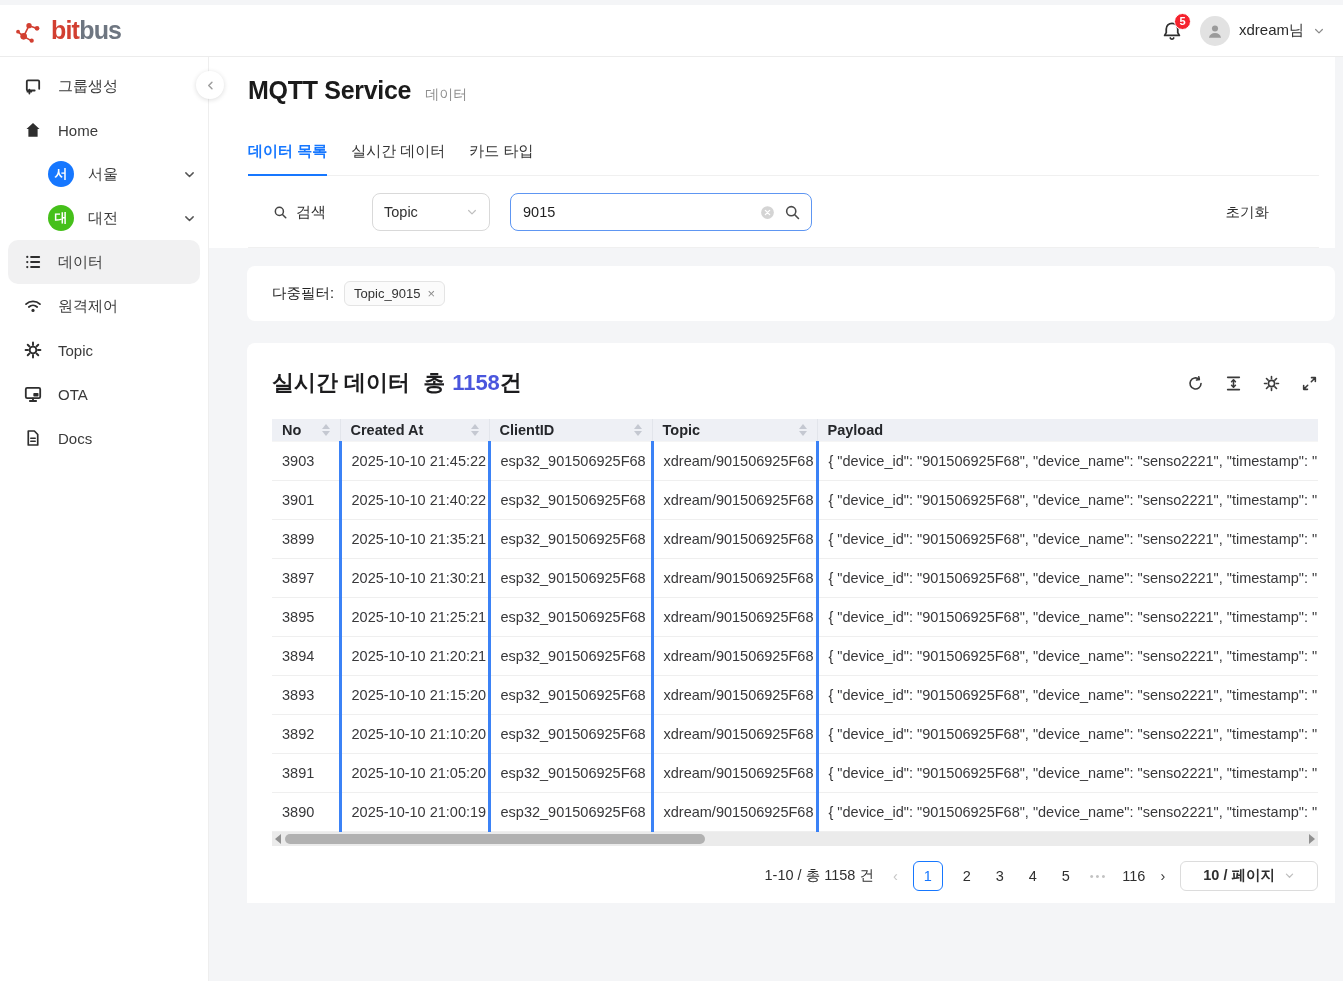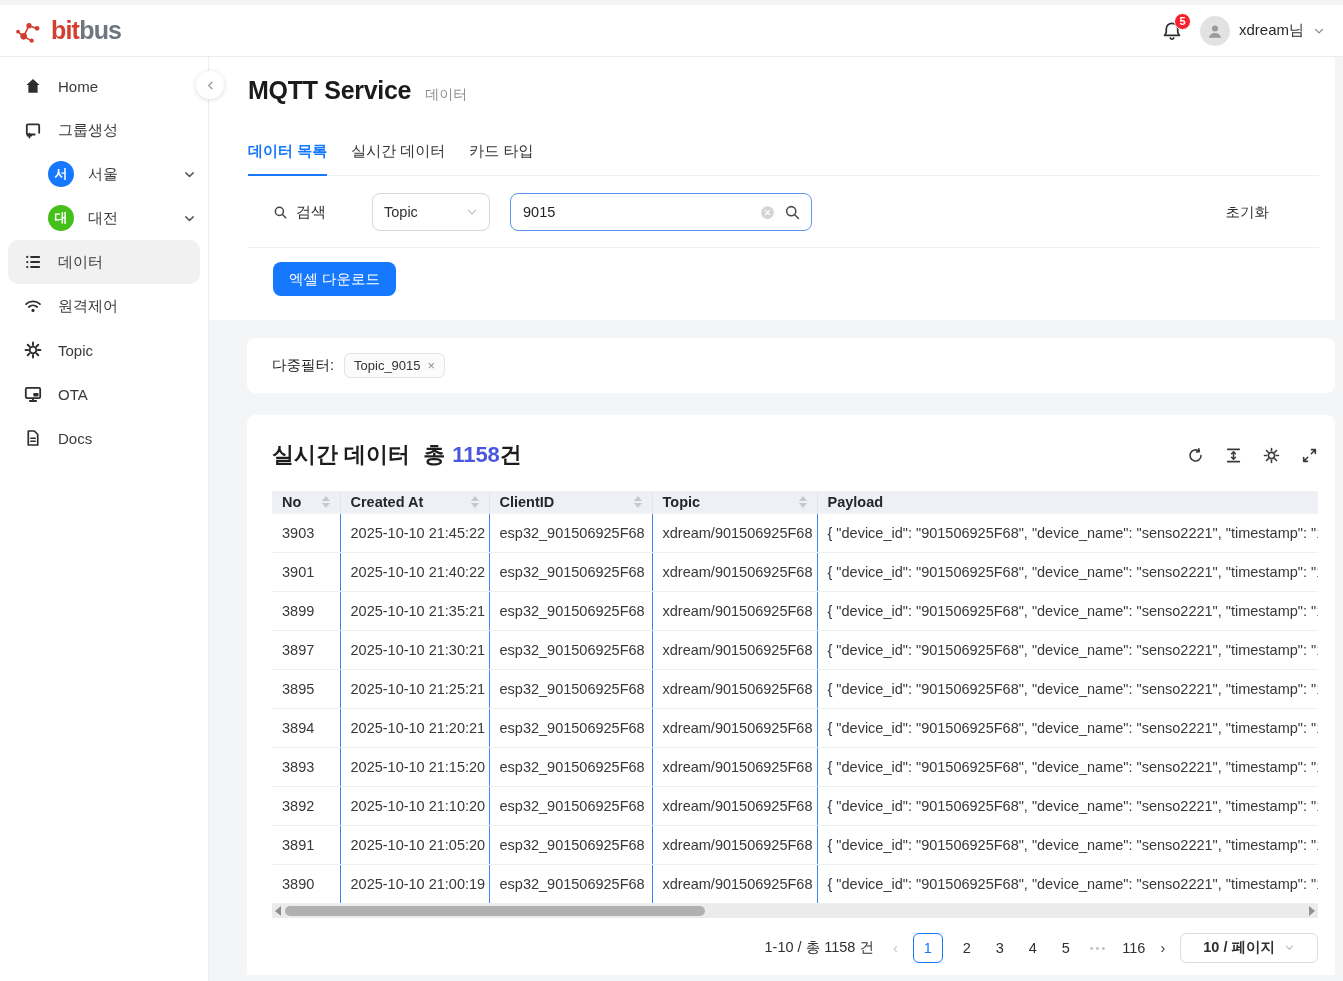--- a/index.html
+++ b/index.html
@@ -131,21 +131,21 @@
     background:#eef0f5; height:22px; text-align:left; font-size:14.5px; font-weight:700;
     color:#25272b; padding:0 8px 0 10px; border-right:1px solid #e2e5eb; cursor:pointer;
   }
   .data-table th:last-child { border-right:none; }
   .th-inner { display:flex; align-items:center; }
   .sorter { margin-left:auto; display:flex; flex-direction:column; gap:2px; padding-right:2px; }
   .caret-up { width:0; height:0; border-left:4px solid transparent; border-right:4px solid transparent; border-bottom:5px solid #c4c8d1; }
   .caret-down { width:0; height:0; border-left:4px solid transparent; border-right:4px solid transparent; border-top:5px solid #c4c8d1; }
   .data-table td {
     height:39px; padding:0 10px; font-size:14.5px; color:#38383a;
-    border-bottom:1px solid #efefef; border-right:1px solid #3b82f6;
+    border-bottom:1px solid #efefef; border-right:3px solid #3b82f6;
     white-space:nowrap; overflow:hidden;
   }
   .data-table td:last-child { border-right:none; }
   .data-table tr:first-child td { border-top:1px solid #f5f5f5; }
 
   .hscroll { height:14px; background:#ebebeb; position:relative; display:flex; align-items:center; justify-content:space-between; padding:0 3px; }
   .hs-arrow-left { width:0; height:0; border-top:5px solid transparent; border-bottom:5px solid transparent; border-right:6px solid #909090; }
   .hs-arrow-right { width:0; height:0; border-top:5px solid transparent; border-bottom:5px solid transparent; border-left:6px solid #909090; }
   .hs-thumb { position:absolute; left:13px; top:2px; width:420px; height:10px; border-radius:6px; background:#b1b1b1; cursor:grab; }
 
@@ -208,33 +208,33 @@
           </svg>
       </span>
     </div>
   </div>
 </div>
 
 <div class="sidebar">
   <div class="side-item">
     <span class="icon">
       <svg width="18" height="18" viewBox="0 0 16 16">
+        <path d="M13.5 10.5V4a1 1 0 0 0-1-1h-9a1 1 0 0 0-1 1v7a1 1 0 0 0 1 1h6" fill="none" stroke="currentColor" stroke-width="1.6" stroke-linecap="round"></path>
+        <path d="M4.8 11.3v3.4M3.1 13h3.4" stroke="currentColor" stroke-width="1.6" stroke-linecap="round"></path>
+      </svg>
+    </span>
+    <span>그룹생성</span>
+  </div>
+  <div class="side-item">
+    <span class="icon">
+      <svg width="18" height="18" viewBox="0 0 16 16">
           <path d="M8 1.8 2.2 7.2h1.7V14h8.2V7.2h1.7z" fill="currentColor"></path>
         </svg>
     </span>
     <span>Home</span>
-  </div>
-  <div class="side-item">
-    <span class="icon">
-      <svg width="18" height="18" viewBox="0 0 16 16">
-        <path d="M13.5 10.5V4a1 1 0 0 0-1-1h-9a1 1 0 0 0-1 1v7a1 1 0 0 0 1 1h6" fill="none" stroke="currentColor" stroke-width="1.6" stroke-linecap="round"></path>
-        <path d="M4.8 11.3v3.4M3.1 13h3.4" stroke="currentColor" stroke-width="1.6" stroke-linecap="round"></path>
-      </svg>
-    </span>
-    <span>그룹생성</span>
   </div>
   <div class="side-item side-sub">
     <span class="grp-avatar blue">서</span>
     <span>서울</span>
     <span class="side-chev">
       <svg width="13" height="13" viewBox="0 0 16 16">
           <path d="M3.5 6l4.5 4.5L12.5 6" fill="none" stroke="currentColor" stroke-width="1.8" stroke-linecap="round" stroke-linejoin="round"></path>
         </svg>
     </span>
   </div>
@@ -348,23 +348,20 @@
         <span>
           <svg width="17" height="17" viewBox="0 0 16 16">
             <circle cx="6.8" cy="6.8" r="4.3" fill="none" stroke="#4a4a4a" stroke-width="1.5"></circle>
             <path d="M10.1 10.1 13.6 13.6" stroke="#4a4a4a" stroke-width="1.5" stroke-linecap="round"></path>
           </svg>
         </span>
       </div>
       <span class="reset-link">초기화</span>
     </div>
     <div class="section-divider"></div>
-    <div class="excel-row">
-      <button class="excel-btn">엑셀 다운로드</button>
-    </div>
   </div>
 
   <div class="filter-card">
     <span>다중필터:</span>
     <span class="chip">
       <span>Topic_9015</span>
       <span class="chip-x">×</span>
     </span>
   </div>
 

